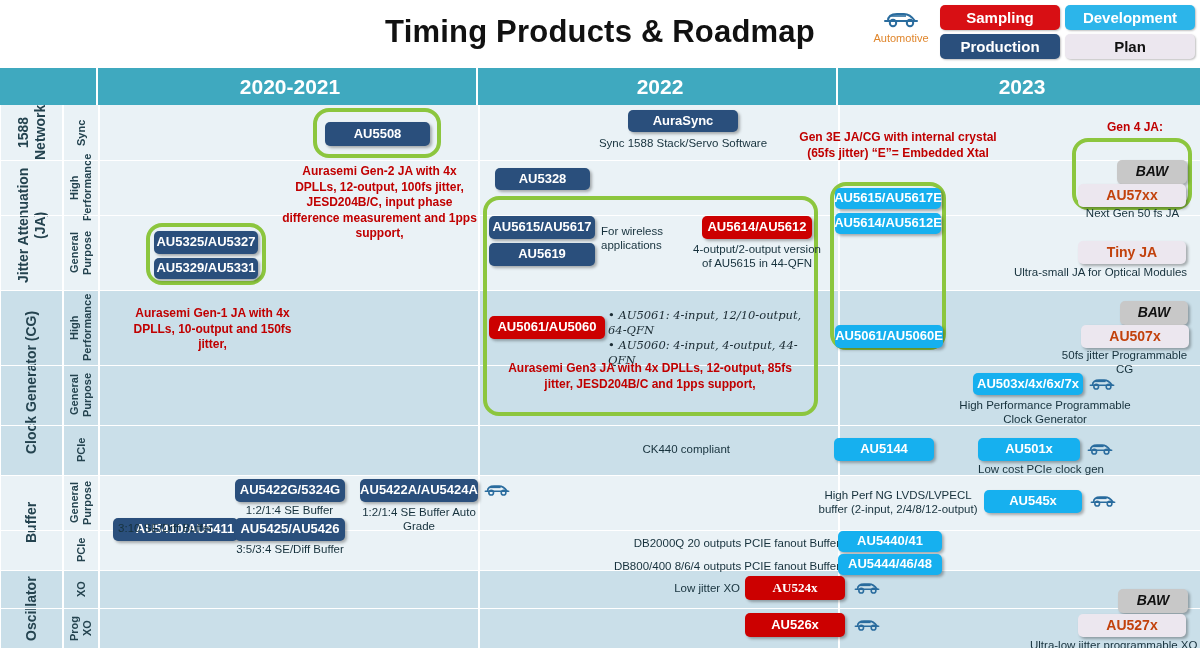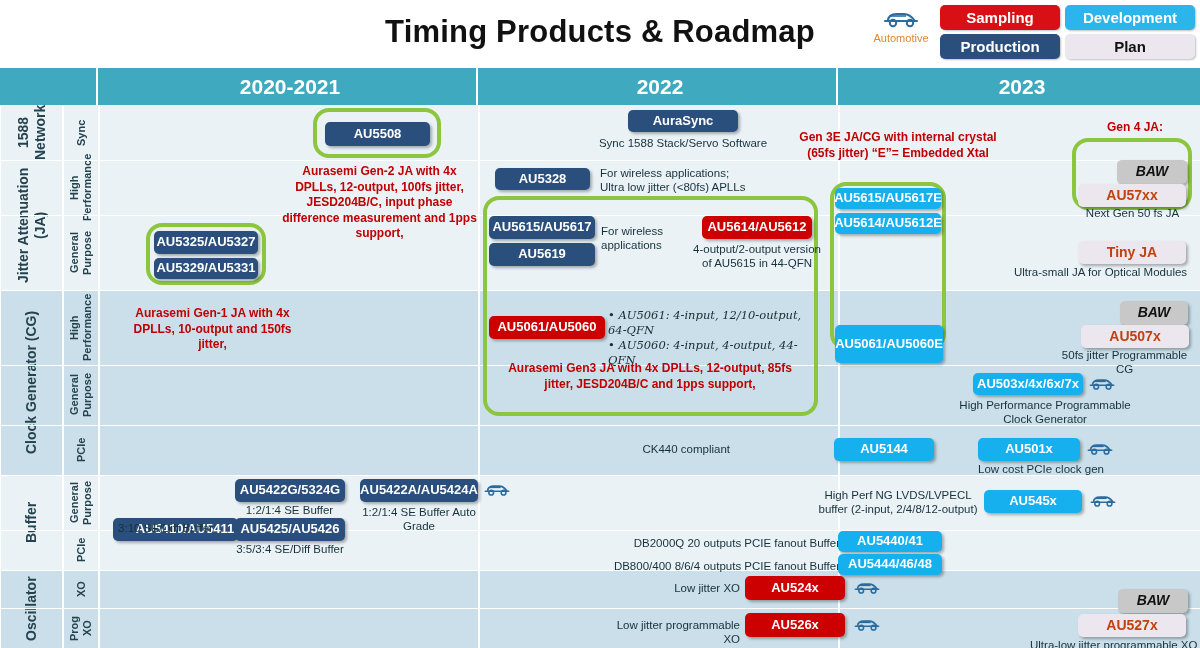--- a/index.html
+++ b/index.html
@@ -169,22 +169,20 @@
 
   <div class="greenbox" style="left:313px;top:40px;width:128px;height:50px;"></div>
   <div class="chip navy" style="left:325px;top:54px;width:105px;height:24px;">AU5508</div>
 
   <div class="chip navy" style="left:628px;top:42px;width:110px;height:22px;">AuraSync</div>
   <div class="note center" style="left:583px;top:68px;width:200px;">Sync 1588 Stack/Servo Software</div>
 
   <div class="rednote" style="left:282px;top:96px;width:195px;">Aurasemi Gen-2 JA with 4x DPLLs,  12-output, 100fs jitter, JESD204B/C, input phase difference measurement and 1pps support,</div>
 
   <div class="chip navy" style="left:495px;top:100px;width:95px;height:22px;">AU5328</div>
-  <div class="note" style="left:600px;top:98px;width:185px;white-space:pre-line;">For wireless applications;
-Ultra low jitter (&lt;80fs) APLLs</div>
 
   <div class="rednote" style="left:798px;top:62px;width:200px;">Gen 3E JA/CG with internal crystal (65fs jitter) “E”= Embedded Xtal</div>
 
   <div class="rednote" style="left:1085px;top:52px;width:100px;">Gen 4 JA:</div>
   <div class="greenbox" style="left:1072px;top:70px;width:120px;height:72px;"></div>
   <div class="chip baw" style="left:1117px;top:92px;width:70px;height:24px;font-size:14px;">BAW</div>
   <div class="chip plan" style="left:1078px;top:116px;width:108px;height:23px;font-size:14px;">AU57xx</div>
   <div class="note center" style="left:1070px;top:138px;width:125px;">Next Gen 50 fs JA</div>
 
   <div class="greenbox" style="left:146px;top:155px;width:120px;height:62px;"></div>
@@ -205,21 +203,21 @@
   <div class="chip cyan" style="left:835px;top:145px;width:106px;height:21px;">AU5614/AU5612E</div>
 
   <div class="chip plan" style="left:1078px;top:173px;width:108px;height:23px;font-size:14px;">Tiny JA</div>
   <div class="note center" style="left:1008px;top:197px;width:185px;">Ultra-small JA for Optical Modules</div>
 
   <div class="chip red" style="left:489px;top:248px;width:116px;height:23px;">AU5061/AU5060</div>
   <div class="scriptnote" style="left:608px;top:240px;width:200px;white-space:pre-line;">• AU5061: 4-input, 12/10-output, 64-QFN
 • AU5060: 4-input, 4-output, 44-QFN</div>
   <div class="rednote" style="left:500px;top:293px;width:300px;">Aurasemi Gen3 JA with 4x DPLLs, 12-output, 85fs jitter, JESD204B/C and 1pps support,</div>
 
-  <div class="chip cyan" style="left:835px;top:257px;width:108px;height:38px;">AU5061/AU5060E</div>
+  <div class="chip cyan" style="left:835px;top:257px;width:108px;height:23px;">AU5061/AU5060E</div>
   <div class="chip baw" style="left:1120px;top:233px;width:68px;height:24px;font-size:14px;">BAW</div>
   <div class="chip plan" style="left:1081px;top:257px;width:108px;height:23px;font-size:14px;">AU507x</div>
   <div class="note center" style="left:1052px;top:280px;width:145px;">50fs jitter Programmable CG</div>
 
   <div class="chip cyan" style="left:973px;top:305px;width:110px;height:22px;">AU503x/4x/6x/7x</div>
   <svg class="car" style="left:1087px;top:307px;" viewBox="0 0 40 22">
     <path d="M4 14 h32" stroke="#2a6c9e" stroke-width="2.2" fill="none" stroke-linecap="round"></path>
     <path d="M7 14 q0-7 9-7 h7 q6 0 11 7" stroke="#2a6c9e" stroke-width="2.2" fill="none" stroke-linecap="round"></path>
     <path d="M9 9 h16" stroke="#2a6c9e" stroke-width="1.6" fill="none"></path>
     <circle cx="12" cy="16" r="3.2" fill="none" stroke="#2a6c9e" stroke-width="2.2"></circle>
@@ -266,31 +264,30 @@
     <circle cx="12" cy="16" r="3.2" fill="none" stroke="#2a6c9e" stroke-width="2.2"></circle>
     <circle cx="29" cy="16" r="3.2" fill="none" stroke="#2a6c9e" stroke-width="2.2"></circle>
   </svg>
 
   <div class="note right" style="left:600px;top:468px;width:240px;">DB2000Q  20 outputs PCIE fanout Buffer</div>
   <div class="chip cyan" style="left:838px;top:463px;width:104px;height:21px;">AU5440/41</div>
   <div class="note right" style="left:600px;top:491px;width:240px;">DB800/400 8/6/4 outputs PCIE fanout Buffer</div>
   <div class="chip cyan" style="left:838px;top:486px;width:104px;height:21px;">AU5444/46/48</div>
 
   <div class="note right" style="left:630px;top:513px;width:110px;">Low jitter XO</div>
-  <div class="chip red" style="left:745px;top:508px;width:100px;height:24px;">AU524x</div>
+  <div class="chip red" style="left:745px;top:508px;width:100px;height:24px;font-family:Liberation Serif, serif;">AU524x</div>
   <svg class="car" style="left:852px;top:511px;" viewBox="0 0 40 22">
     <path d="M4 14 h32" stroke="#2a6c9e" stroke-width="2.2" fill="none" stroke-linecap="round"></path>
     <path d="M7 14 q0-7 9-7 h7 q6 0 11 7" stroke="#2a6c9e" stroke-width="2.2" fill="none" stroke-linecap="round"></path>
     <path d="M9 9 h16" stroke="#2a6c9e" stroke-width="1.6" fill="none"></path>
     <circle cx="12" cy="16" r="3.2" fill="none" stroke="#2a6c9e" stroke-width="2.2"></circle>
     <circle cx="29" cy="16" r="3.2" fill="none" stroke="#2a6c9e" stroke-width="2.2"></circle>
   </svg>
   <div class="chip baw" style="left:1118px;top:521px;width:70px;height:24px;font-size:14px;">BAW</div>
 
-  <div class="note right" style="left:600px;top:550px;width:140px;">Low jitter programmable XO</div>
   <div class="chip red" style="left:745px;top:545px;width:100px;height:24px;">AU526x</div>
   <svg class="car" style="left:852px;top:548px;" viewBox="0 0 40 22">
     <path d="M4 14 h32" stroke="#2a6c9e" stroke-width="2.2" fill="none" stroke-linecap="round"></path>
     <path d="M7 14 q0-7 9-7 h7 q6 0 11 7" stroke="#2a6c9e" stroke-width="2.2" fill="none" stroke-linecap="round"></path>
     <path d="M9 9 h16" stroke="#2a6c9e" stroke-width="1.6" fill="none"></path>
     <circle cx="12" cy="16" r="3.2" fill="none" stroke="#2a6c9e" stroke-width="2.2"></circle>
     <circle cx="29" cy="16" r="3.2" fill="none" stroke="#2a6c9e" stroke-width="2.2"></circle>
   </svg>
   <div class="chip plan" style="left:1078px;top:546px;width:108px;height:23px;font-size:14px;">AU527x</div>
   <div class="note" style="left:1030px;top:570px;width:170px;">Ultra-low jitter programmable XO</div>

